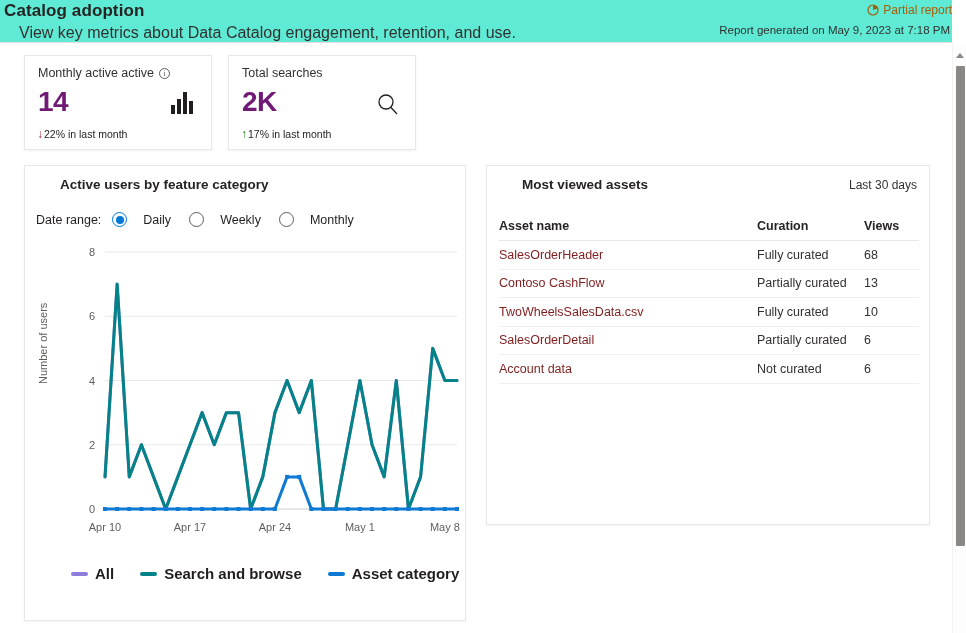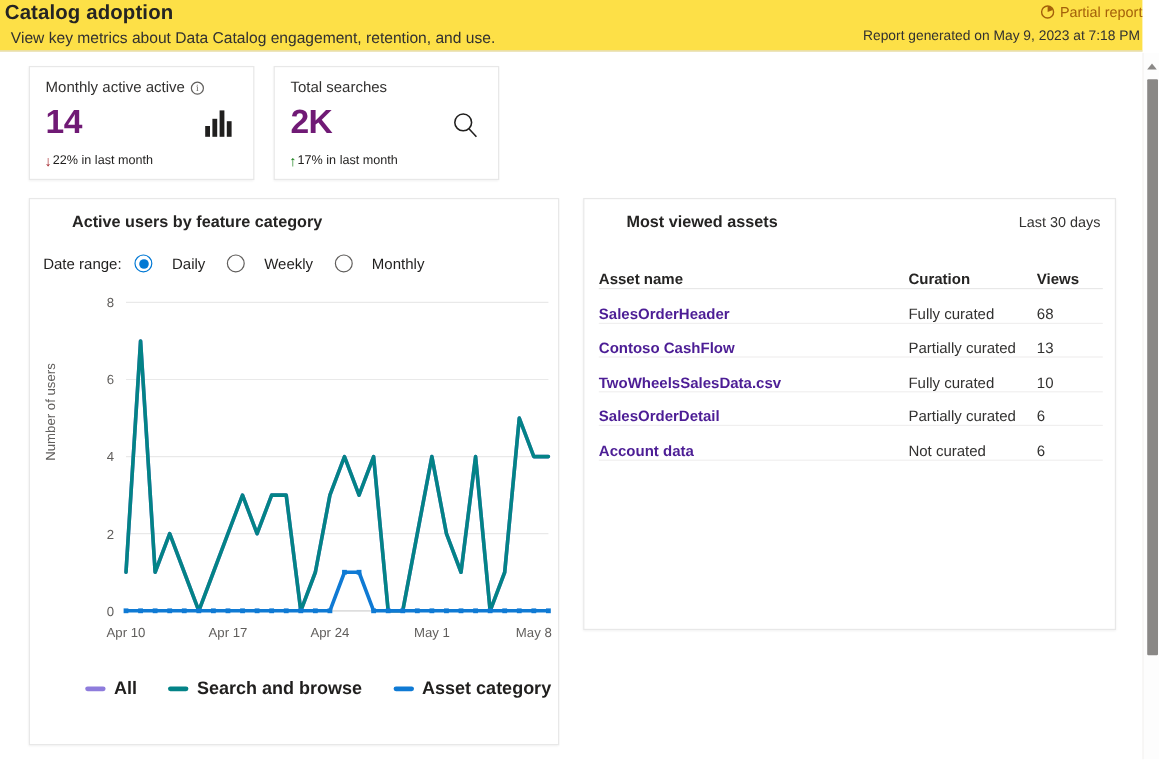--- a/index.html
+++ b/index.html
@@ -9,31 +9,31 @@
     background: #ffffff;
     font-family: "Liberation Sans", sans-serif;
     color: #201f1e;
     overflow: hidden;
   }
   .page { position: relative; width: 966px; height: 633px; background:#fff; }
 
   
   .header {
     position: absolute; left:0; top:0; width: 952px; height: 43px;
-    background:#fde047;
+    background:#5eead4;
     border-bottom: 1px solid #e1dfdd;
   }
   .hdr-title {
     position:absolute; left:4px; top:1px;
     font-size: 17px; font-weight: 600; color:#252423;
     letter-spacing: .1px;
   }
   .hdr-sub {
-    position:absolute; left:9px; top:24px;
-    font-size: 13px; color:#323130;
+    position:absolute; left:19px; top:24px;
+    font-size: 16px; color:#323130;
   }
   .hdr-right-top {
     position:absolute; right:0px; top:3px;
     font-size: 12px; color:#a4600a;
     display:flex; align-items:center; gap:4px; white-space:nowrap;
   }
   .pie-icon { display:inline-block; width:12px; height:12px; }
   .hdr-right-sub {
     position:absolute; right:2px; top:24px;
     font-size: 11.5px; color:#323130; white-space:nowrap;
@@ -148,32 +148,32 @@
     position:absolute; left:46px; bottom:38px;
     display:flex; align-items:center; gap:26px;
     font-size:15px; font-weight:700; color:#201f1e;
   }
   .legend-item { display:flex; align-items:center; gap:7px; cursor:pointer; }
   .legend-swatch { display:block; width:17px; height:4px; border-radius:2px; }
 
   
   .tbl { position:absolute; left:12px; top:45px; width:420px; }
   .tbl-row {
-    display:flex; align-items:flex-end;
+    display:flex; align-items:center;
     height:28.5px;
     font-size:12.5px;
   }
   .tbl-head { font-weight:700; color:#252423; height:30px; }
   .tbl-body-row { border-bottom:1px solid #f0efef; }
   .tbl-head { border-bottom:1px solid #e8e8e8; }
   .c-name  { width:258px; }
   .c-cur   { width:107px; }
   .c-views { width:55px; }
   .c-views.h { text-align:right; padding-right:24px; }
-  .link { color:#4c1d95; cursor:pointer;font-weight:bold; }
+  .link { color:#7f1d1d; cursor:pointer; }
   .muted { color:#323130; }
 </style>
 </head>
 <body>
 
 <div class="page">
 
   <div class="header">
     <div class="hdr-title">Catalog adoption</div>
     <div class="hdr-sub">View key metrics about Data Catalog engagement, retention, and use.</div>

